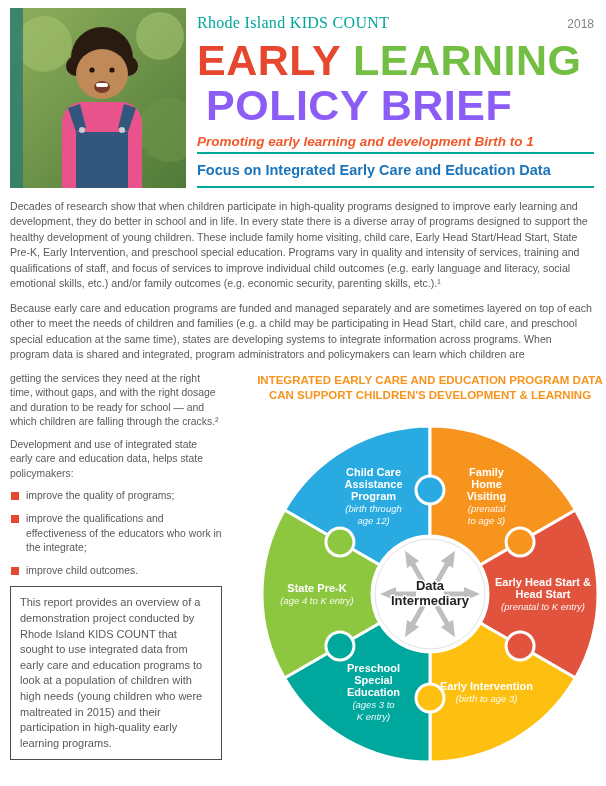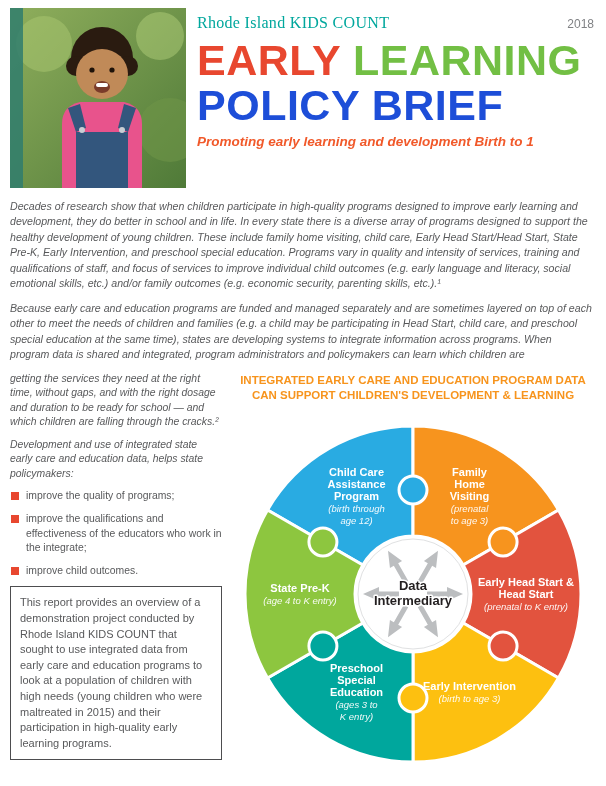--- a/index.html
+++ b/index.html
@@ -15,29 +15,29 @@
   .top { display:flex; gap:11px; }
   .photo { width:176px; height:180px; flex:none; overflow:hidden; }
   .photo svg { display:block; }
   .head-right { flex:1; display:flex; flex-direction:column; padding-top:6px; }
   .brand-row { display:flex; justify-content:space-between; align-items:flex-start; }
   .brand { font-family:"Liberation Serif", serif; color:#00A79D; font-size:16px; letter-spacing:.3px; }
   .year { color:#808285; font-size:12px; margin-top:3px; }
   .title { margin-top:6px; font-weight:bold; font-size:43px; line-height:1.04; letter-spacing:.5px; }
   .t-early { color:#E8472F; }
   .t-learning { color:#72BF44; }
-  .t-policy { color:#1d4ed8; }
+  .t-policy { color:#8b5cf6;margin-left:9px; }
   .subtitle { margin-top:7px; color:#F1592A; font-style:italic; font-weight:bold; font-size:13.5px; }
   .focus { margin-top:auto; border-top:2.5px solid #00A79D; border-bottom:2.5px solid #00A79D;
            padding:8px 0 8px 0; color:#1B75BC; font-weight:bold; font-size:14.5px; }
 
   
   main { margin-top:11px; }
-  p.body { font-size:10.6px; line-height:1.46; margin-bottom:9px;font-style:italic; }
-  .columns { display:flex; gap:4px; }
+  p.body { font-size:10.6px; line-height:1.46; margin-bottom:9px; }
+  .columns { display:flex; gap:21px; }
   .left-col { width:212px; flex:none; font-size:10.4px; }
   .left-col p.body { font-size:10.4px; line-height:1.4; margin-bottom:8px; }
   .bullets { list-style:none; margin:2px 0 8px 0; }
   .bullets li { position:relative; padding-left:16px; font-size:10.4px; line-height:1.4; margin-bottom:8px; }
   .bullets li::before { content:""; position:absolute; left:1px; top:3px; width:8px; height:8px; background:#E8472F; }
   .report-box { border:1px solid #4D4D4F; padding:8px 9px; font-size:11px; line-height:1.42; }
 
   
   .right-col { flex:1; }
   .diagram-heading { color:#F7941D; font-weight:bold; text-align:center; font-size:11.5px; line-height:1.35; margin:1px 0 5px 0; }
@@ -88,20 +88,21 @@
     <div class="head-right">
       <div class="brand-row">
         <span class="brand">Rhode Island KIDS COUNT</span>
         <span class="year">2018</span>
       </div>
       <div class="title">
         <div><span class="t-early">EARLY</span> <span class="t-learning">LEARNING</span></div>
         <div class="t-policy">POLICY BRIEF</div>
       </div>
       <div class="subtitle">Promoting early learning and development Birth to 1</div>
+      <div class="focus">Focus on Integrated Early Care and Education Data</div>
     </div>
   </header>
 
   <main>
     <p class="body">Decades of research show that when children participate in high-quality programs designed to improve early learning and development, they do better in school and in life. In every state there is a diverse array of programs designed to support the healthy development of young children. These include family home visiting, child care, Early Head Start/Head Start, State Pre-K, Early Intervention, and preschool special education. Programs vary in quality and intensity of services, training and qualifications of staff, and focus of services to improve individual child outcomes (e.g. early language and literacy, social emotional skills, etc.) and/or family outcomes (e.g. economic security, parenting skills, etc.).¹</p>
     <p class="body">Because early care and education programs are funded and managed separately and are sometimes layered on top of each other to meet the needs of children and families (e.g. a child may be participating in Head Start, child care, and preschool special education at the same time), states are developing systems to integrate information across programs. When program data is shared and integrated, program administrators and policymakers can learn which children are</p>
 
     <div class="columns">
       <div class="left-col">
         <p class="body">getting the services they need at the right time, without gaps, and with the right dosage and duration to be ready for school — and which children are falling through the cracks.²</p>

